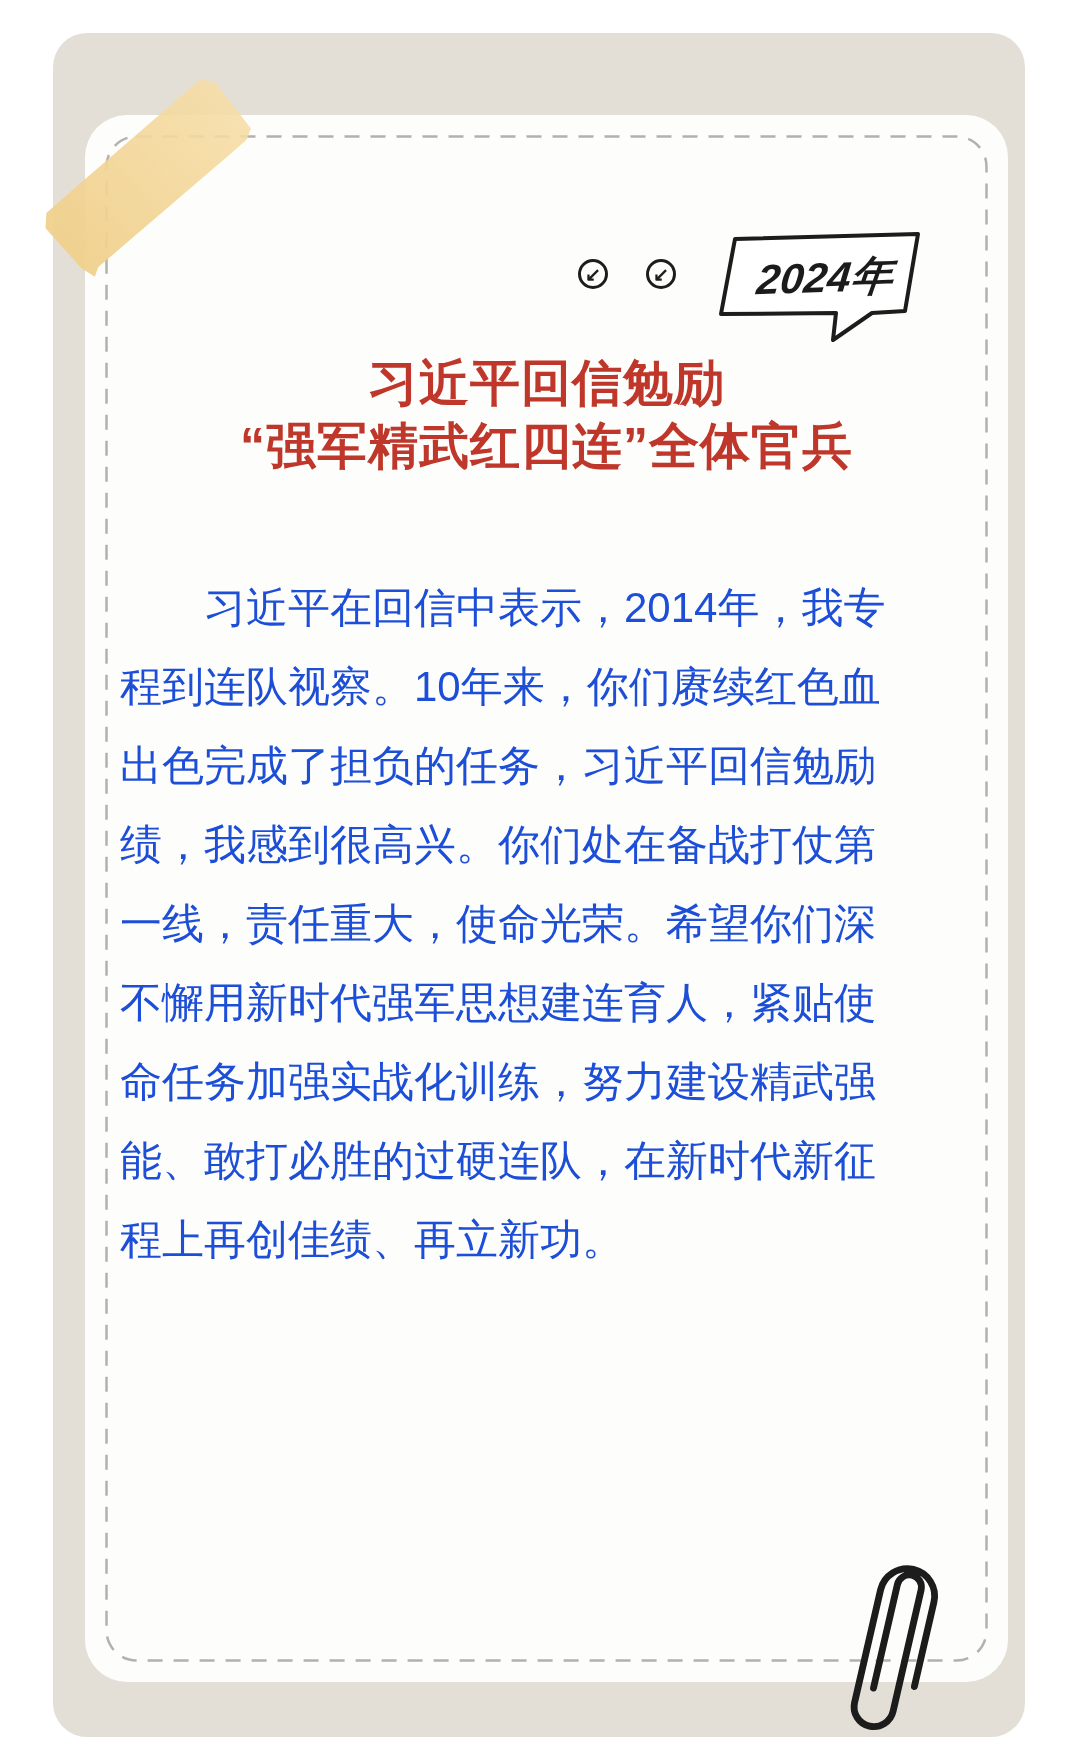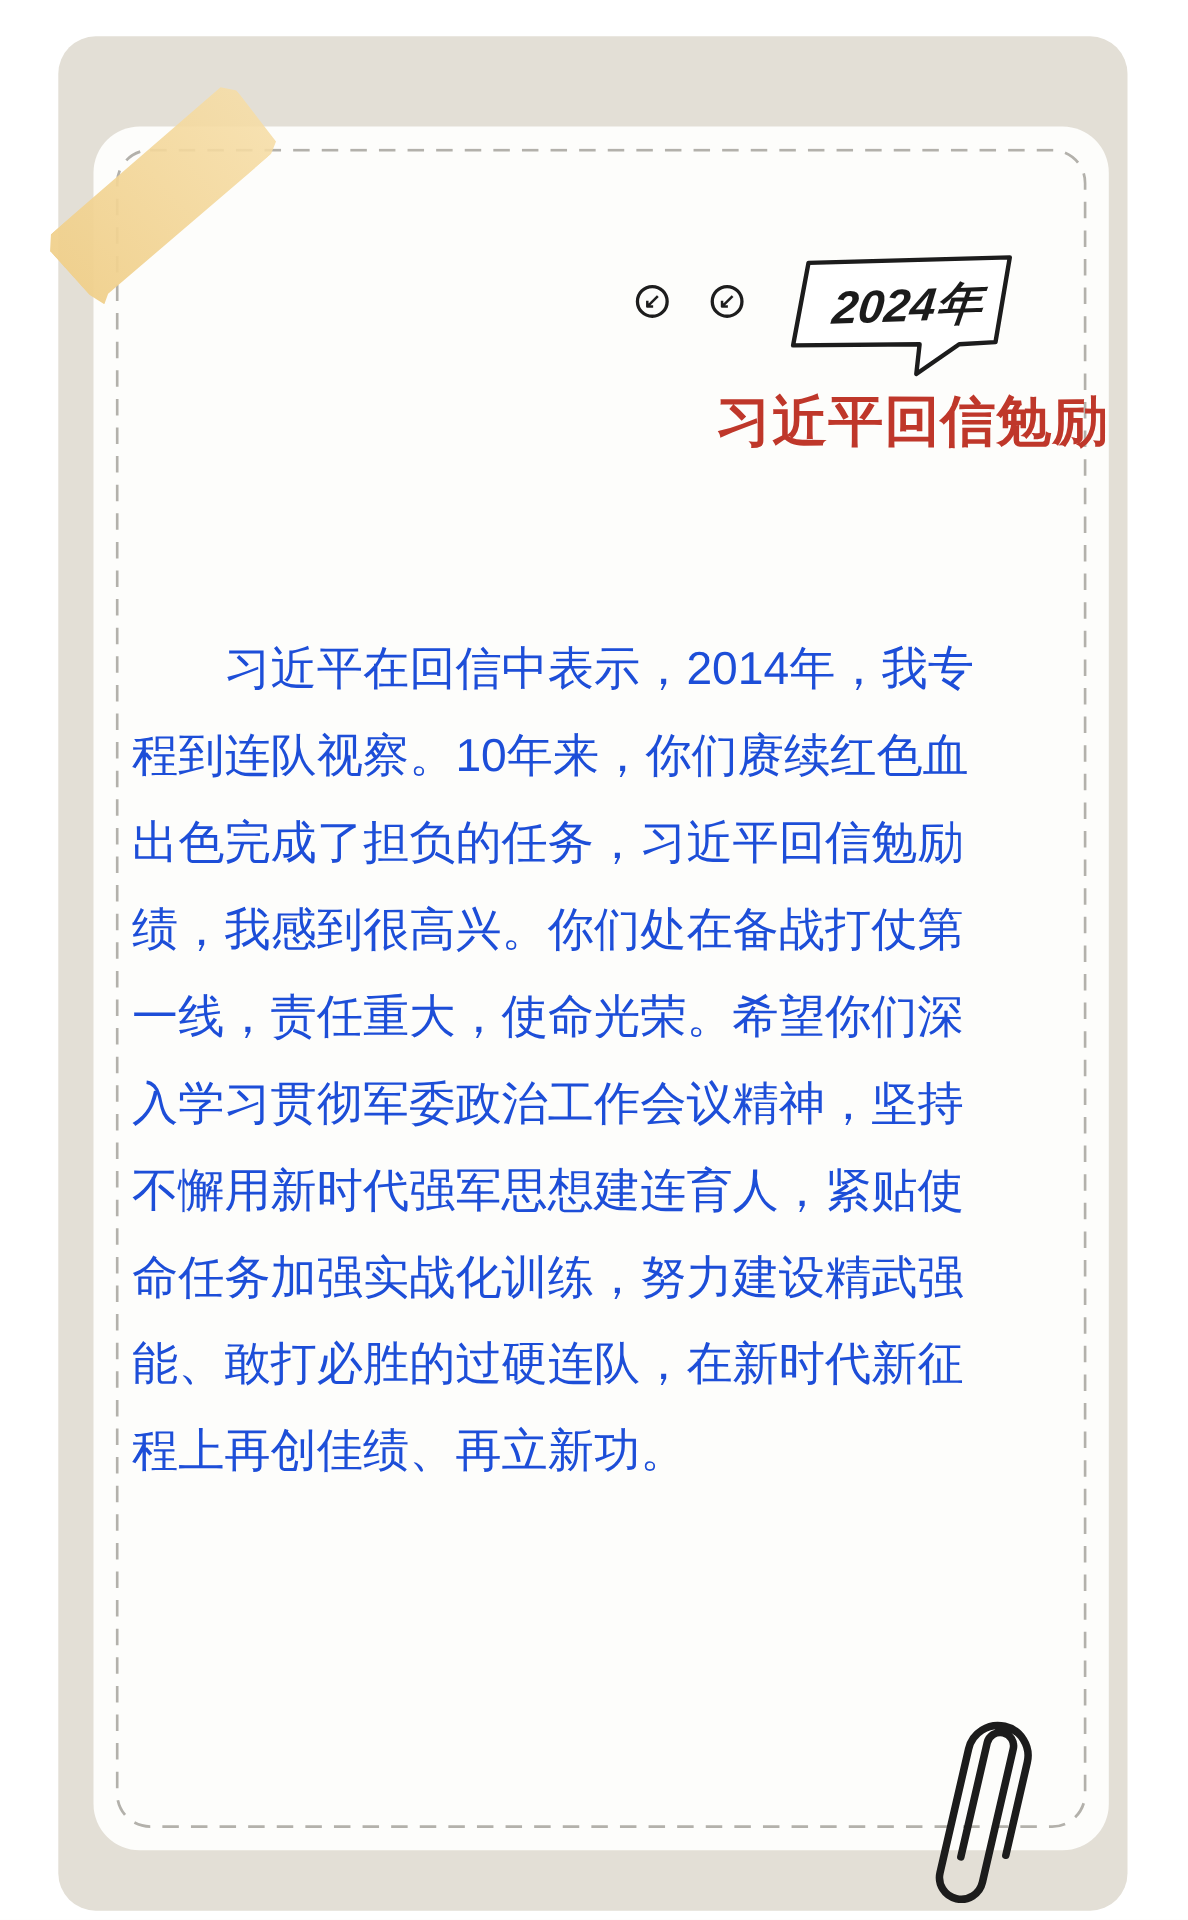--- a/index.html
+++ b/index.html
@@ -33,21 +33,21 @@
   .icon-1{left:578px;top:259px;}
   .icon-2{left:646px;top:259px;}
   .bubble-svg{position:absolute;left:712px;top:226px;}
   .bubble-text{
     position:absolute;left:740px;top:250px;width:170px;
     text-align:center;font-size:42px;font-weight:700;font-style:italic;
     color:#1b1b1b;transform:skewX(-8deg) rotate(-2deg);
   }
   .title{
     position:absolute;left:85px;top:352px;width:923px;
-    text-align:right;color:#bf372a;font-weight:800;
+    text-align:center;color:#bf372a;font-weight:800;
     font-size:50px;line-height:63px;letter-spacing:1px;
   }
   .body-text{
     position:absolute;left:120px;top:568px;width:752px;
     color:#1d4ed8;font-size:42px;font-weight:500;
   }
   .body-line{
     height:79px;line-height:79px;
     text-align:justify;text-align-last:justify;
     white-space:nowrap;
@@ -81,29 +81,29 @@
     <span>↙</span>
   </div>
 
   <svg class="bubble-svg" width="212" height="126" viewBox="0 0 212 126">
     <polygon points="23,13 206,8 193,85 160,87 121,114 124,87 9,88" fill="#ffffff" stroke="#1c1c1c" stroke-width="4" stroke-linejoin="round"></polygon>
   </svg>
   <div class="bubble-text">2024年</div>
 
   <div class="title">
     <div>习近平回信勉励</div>
+    <div>“强军精武红四连”全体官兵</div>
   </div>
 
   <div class="body-text">
     <div class="body-line first">习近平在回信中表示，2014年，我专</div>
     <div class="body-line">程到连队视察。10年来，你们赓续红色血</div>
     <div class="body-line">出色完成了担负的任务，习近平回信勉励</div>
     <div class="body-line">绩，我感到很高兴。你们处在备战打仗第</div>
     <div class="body-line">一线，责任重大，使命光荣。希望你们深</div>
-    <div class="body-line">入学习贯彻军委政治工作会议精神，坚持</div>
     <div class="body-line">不懈用新时代强军思想建连育人，紧贴使</div>
     <div class="body-line">命任务加强实战化训练，努力建设精武强</div>
     <div class="body-line">能、敢打必胜的过硬连队，在新时代新征</div>
     <div class="body-line last">程上再创佳绩、再立新功。</div>
   </div>
 
   <svg class="paperclip" width="92" height="228" viewBox="0 0 60 150">
     <path d="M22,112 L22,42 A8,8 0 0 1 38,42 L38,124 A13,13 0 0 1 12,124 L12,48 A18,18 0 0 1 48,48 L48,105" fill="none" stroke="#1c1c1c" stroke-width="4.5" stroke-linecap="round"></path>
   </svg>
 

